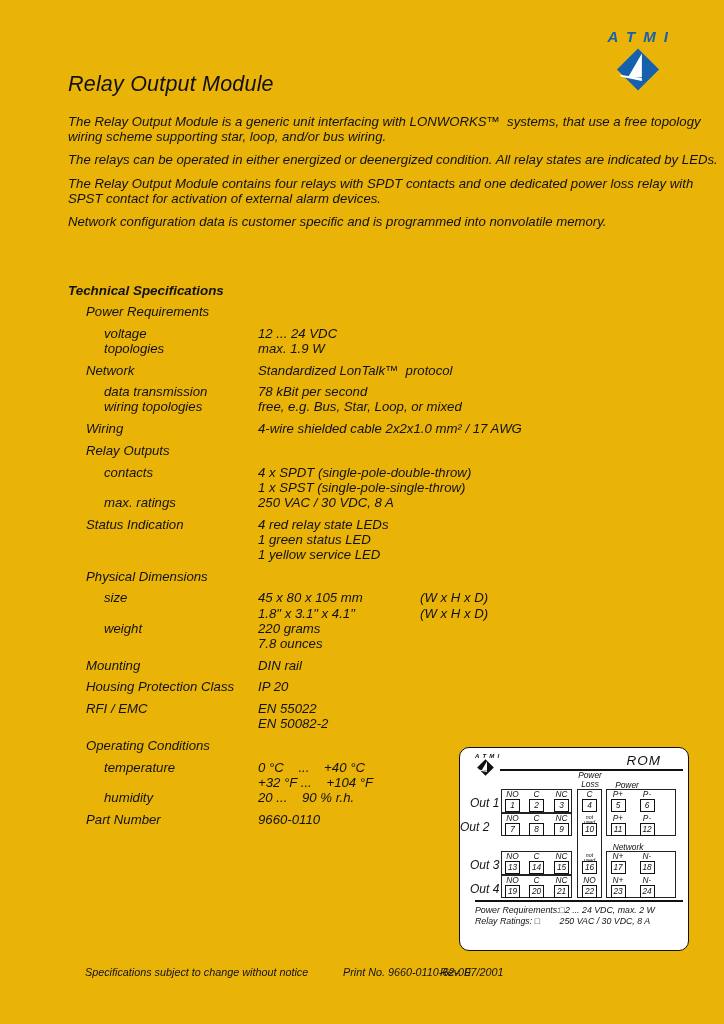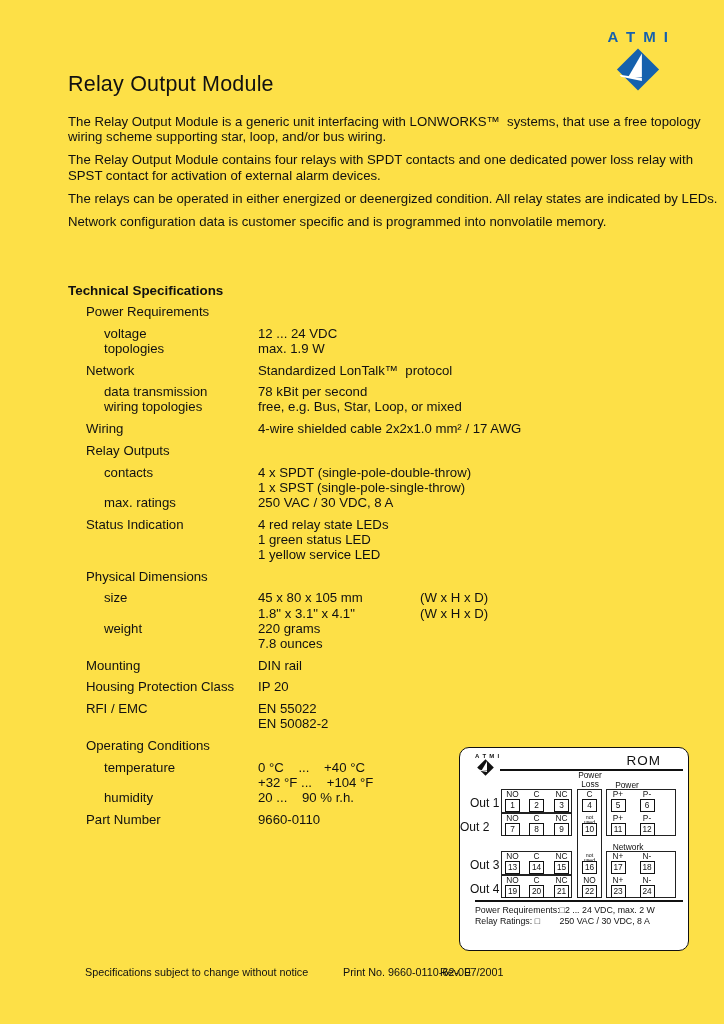--- a/index.html
+++ b/index.html
@@ -1,19 +1,19 @@
 <!DOCTYPE html>
 <html><head>
 <meta charset="utf-8">
 <style>
   html,body{margin:0;padding:0;background:#e8e8e8;}
   .page{
-    position:relative;width:724px;height:1024px;background:#fde047;
+    position:relative;width:724px;height:1024px;background:#eab308;
     font-family:"Liberation Sans","DejaVu Sans",sans-serif;color:#111;
-    margin:0 auto;overflow:hidden;
+    margin:0 auto;overflow:hidden;font-style:italic;
   }
   
   .brand{position:absolute;left:601px;top:28px;width:74px;text-align:center;}
   .brand-text{font-size:15px;font-weight:bold;color:#1561ad;letter-spacing:.5px;word-spacing:3px;white-space:pre;}
   .brand svg{display:block;margin:3px auto 0;color:#1561ad;}
   
   .title{position:absolute;left:68px;top:72px;font-size:21.5px;letter-spacing:.2px;}
   .intro{position:absolute;left:68px;top:114px;}
   .para{margin:0 0 8px 0;}
   .para-line{font-size:13.2px;line-height:15.2px;white-space:pre;}
@@ -73,25 +73,25 @@
     </svg>
   </div>
 
   <div class="title">Relay Output Module</div>
   <div class="intro">
       <div class="para">
         <div class="para-line">The Relay Output Module is a generic unit interfacing with LONWORKS™  systems, that use a free topology</div>
         <div class="para-line">wiring scheme supporting star, loop, and/or bus wiring.</div>
       </div>
       <div class="para">
+        <div class="para-line">The relays can be operated in either energized or deenergized condition. All relay states are indicated by LEDs.</div>
+      </div>
+      <div class="para">
         <div class="para-line">The Relay Output Module contains four relays with SPDT contacts and one dedicated power loss relay with</div>
         <div class="para-line">SPST contact for activation of external alarm devices.</div>
-      </div>
-      <div class="para">
-        <div class="para-line">The relays can be operated in either energized or deenergized condition. All relay states are indicated by LEDs.</div>
       </div>
       <div class="para">
         <div class="para-line">Network configuration data is customer specific and is programmed into nonvolatile memory.</div>
       </div>
     </div>
 
   <div class="specs">
     <div class="specs-heading">Technical Specifications</div>
     <div>
         <div class="spec-block">

